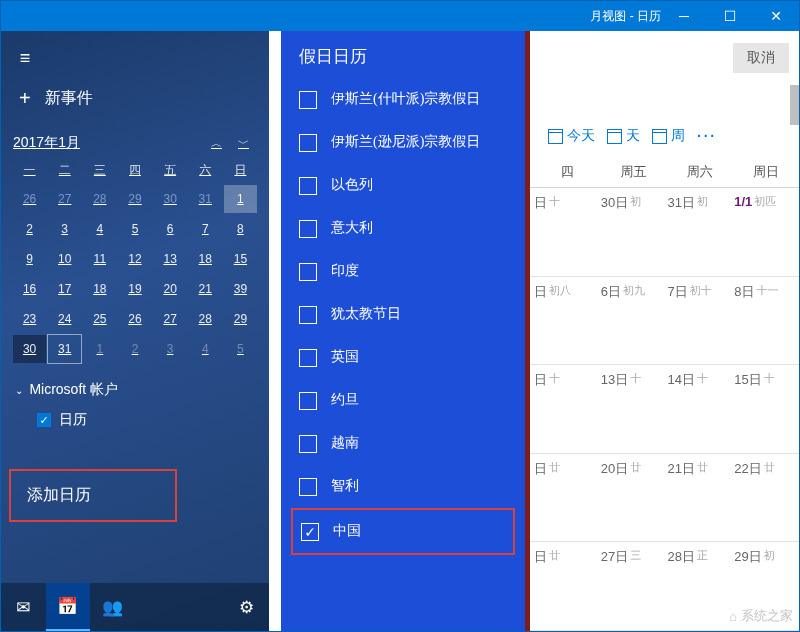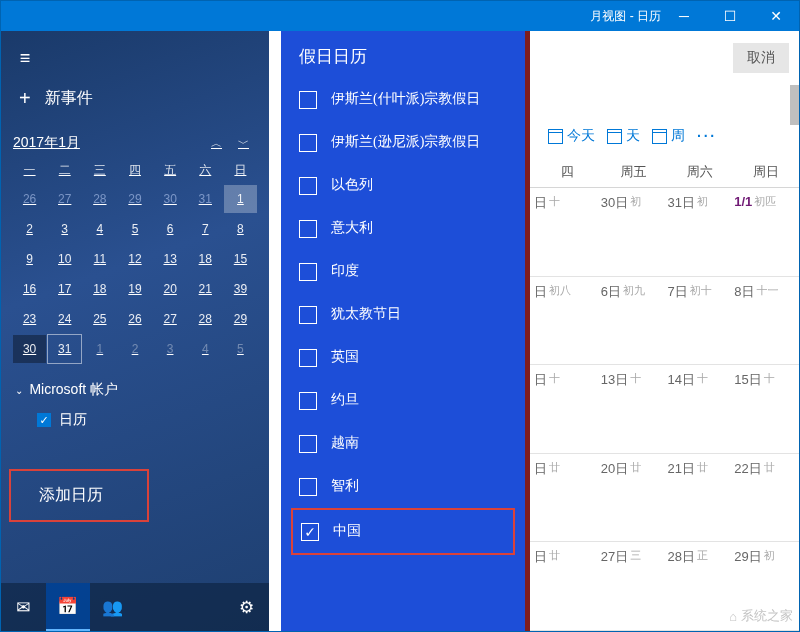--- a/index.html
+++ b/index.html
@@ -25,21 +25,21 @@
 .mini-grid .d.dim2 { color: rgba(180,200,240,0.6); }
 .mini-grid .d.today { background: rgba(255,255,255,0.28); }
 .mini-grid .d.sel { background: rgba(0,0,0,0.35); }
 .mini-grid .d.selbox { outline: 1px solid rgba(255,255,255,0.5); }
 .accounts { padding: 12px 14px 8px 14px; font-size: 14px; }
 .acct-head { display: flex; align-items: center; gap: 6px; cursor: pointer; }
 .acct-head .chev { font-size: 10px; }
 .acct-item { display: flex; align-items: center; gap: 8px; padding: 12px 0 0 22px; cursor: pointer; }
 .chk { width: 14px; height: 14px; border: 1.2px solid #fff; display: inline-flex; align-items: center; justify-content: center; font-size: 11px; background: transparent; }
 .chk.on { background: #0078d7; border-color: #0078d7; color: #fff; }
-.add-cal { margin: 32px 0 0 0; padding: 14px 28px; font-size: 16px; cursor: pointer; border: 2px solid #d9423a; width: 140px; margin-left: 8px; }
+.add-cal { margin: 32px 0 0 0; padding: 14px 16px; font-size: 16px; cursor: pointer; border: 2px solid #d9423a; width: 168px; margin-left: 8px; }
 .sb-bottom { margin-top: auto; display: flex; align-items: center; height: 48px; background: rgba(10,30,55,0.55); }
 .sb-bottom .bico { flex: 1; display: flex; align-items: center; justify-content: center; height: 100%; cursor: pointer; font-size: 17px; }
 .sb-bottom .bico.active { background: rgba(0,70,160,0.8); border-bottom: 2px solid #62b6ff; }
 .sb-bottom .spacer { flex: 2; }
 .holiday-panel { width: 244px; background: #1d4ed8; color: #fff; display: flex; flex-direction: column; position: relative; margin-left: 12px; }
 .hp-title { padding: 14px 18px 10px 18px; font-size: 17px; }
 .hp-list { flex: 1; overflow: hidden; padding: 0 10px 10px 10px; }
 .hp-item { display: flex; align-items: flex-start; gap: 14px; padding: 12px 8px; cursor: pointer; font-size: 14px; line-height: 1.35; }
 .hp-item .lbl { flex: 1; font-family: Liberation Serif, serif; }
 .hp-item .hchk { width: 18px; height: 18px; border: 1.6px solid #fff; display: inline-flex; align-items: center; justify-content: center; font-size: 14px; flex-shrink: 0; margin-top: 1px; }

